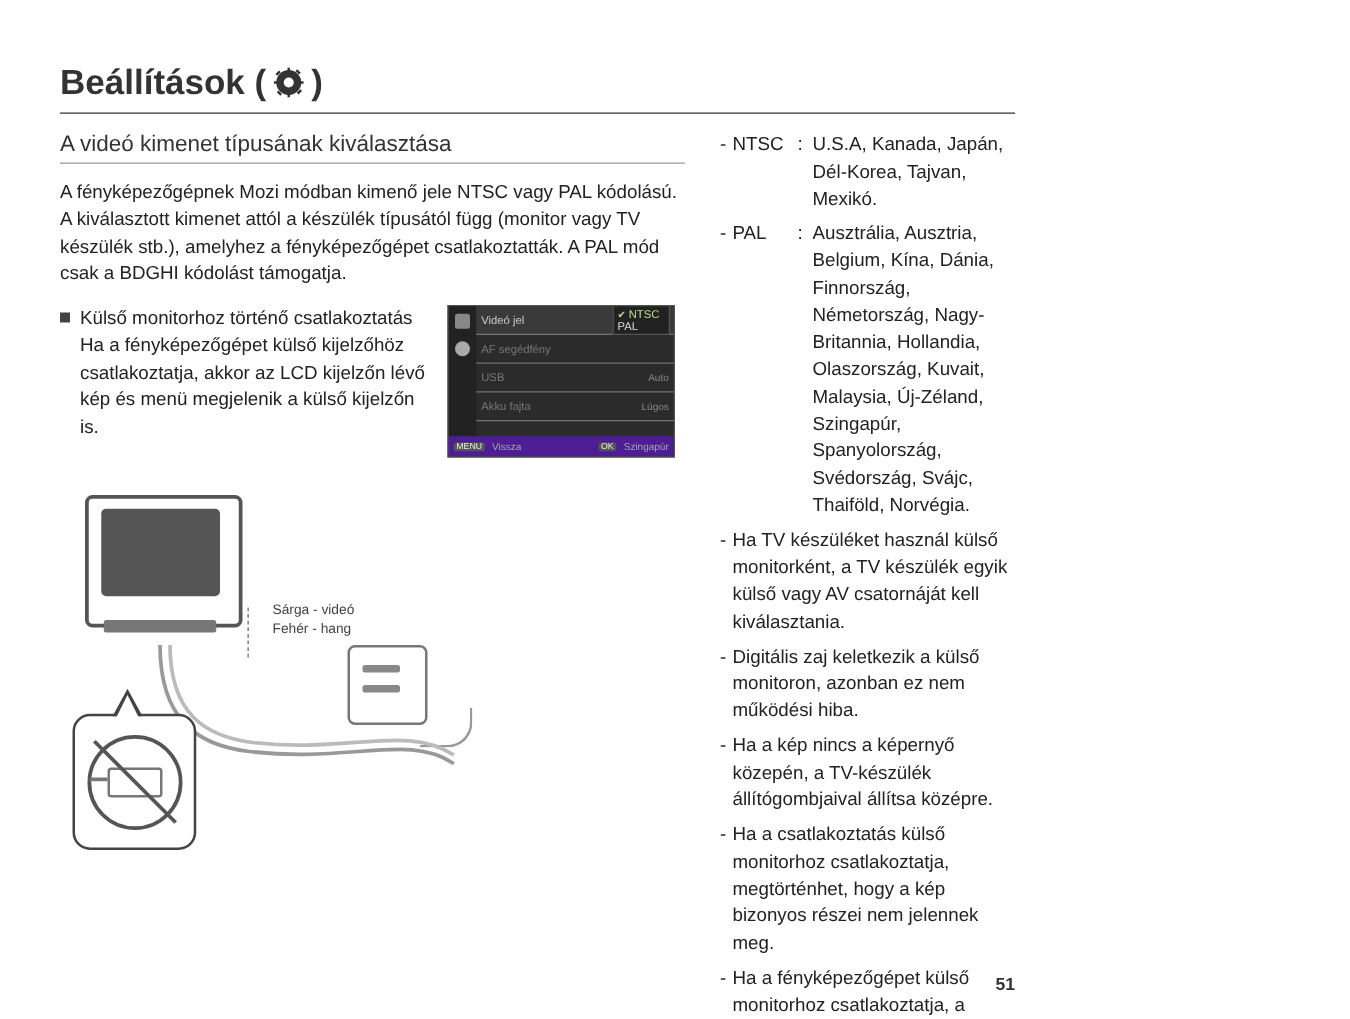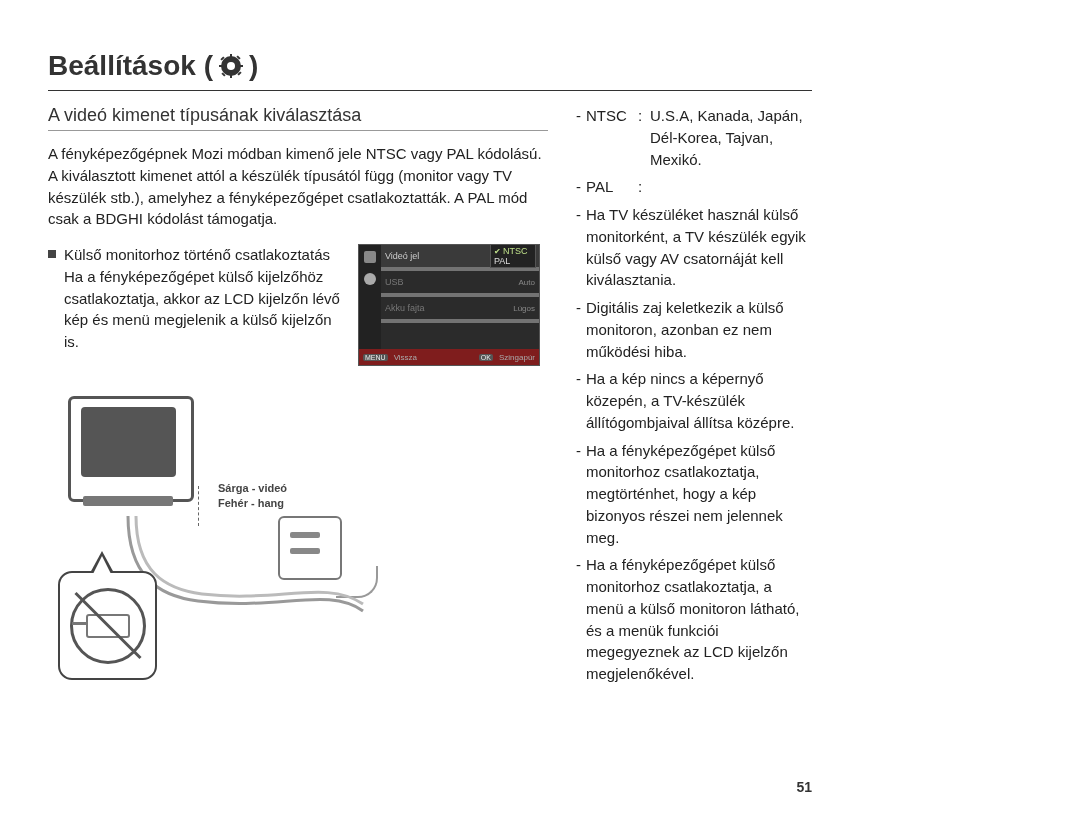--- a/index.html
+++ b/index.html
@@ -110,21 +110,21 @@
   .camera-menu-rows {
     flex: 1;
     display: flex;
     flex-direction: column;
   }
   .menu-row {
     display: flex;
     align-items: center;
     height: 22px;
     padding: 0 4px;
-    border-bottom: 4px solid #737373;
+    border-bottom: 1px solid #737373;
     justify-content: space-between;
   }
   .menu-row.active {
     background: #3a3a3a;
   }
   .menu-row .label { color: #ccc; }
   .menu-row.dim .label { color: #777; }
   .menu-row .value { color: #888; font-size: 8px; }
   .menu-row .opts {
     display: flex;
@@ -139,21 +139,21 @@
   .menu-row .opts .opt.sel {
     color: #bfe08a;
   }
   .menu-row .opts .opt.sel::before {
     content: "✔ ";
     color: #bfe08a;
     font-size: 8px;
   }
   .camera-menu-foot {
     height: 16px;
-    background: #7f1d1d;
+    background: #4c1d95;
     display: flex;
     align-items: center;
     gap: 6px;
     padding: 0 4px;
     font-size: 8px;
     color: #aaa;
   }
   .foot-chip {
     background: #555;
     color: #eee;
@@ -204,21 +204,20 @@
     height: 40px;
     border-left: 1px dashed #666;
   }
   .cable-note {
     position: absolute;
     left: 170px;
     top: 95px;
     font-size: 11px;
     line-height: 1.4;
     color: #444;
-    font-weight: bold;
   }
   
   .av-plug {
     position: absolute;
     left: 230px;
     top: 130px;
     width: 110px;
     height: 70px;
   }
   .av-plug .frame {
@@ -427,20 +426,24 @@
             </div>
             <div class="camera-menu-rows">
               <div class="menu-row active">
                 <span class="label">Videó jel</span>
                 <span class="opts">
                   <span class="opt sel">NTSC</span>
                   <span class="opt">PAL</span>
                 </span>
               </div>
               <div class="menu-row dim">
+                <span class="label">AF segédfény</span>
+                <span class="value"></span>
+              </div>
+              <div class="menu-row dim">
                 <span class="label">USB</span>
                 <span class="value">Auto</span>
               </div>
               <div class="menu-row dim">
                 <span class="label">Akku fajta</span>
                 <span class="value">Lúgos</span>
               </div>
             </div>
           </div>
           <div class="camera-menu-foot">
@@ -489,37 +492,38 @@
         <div class="defrow">
           <span class="dash">-</span>
           <span class="key">NTSC</span>
           <span class="sep">:</span>
           <span class="val">U.S.A, Kanada, Japán, Dél-Korea, Tajvan, Mexikó.</span>
         </div>
         <div class="defrow">
           <span class="dash">-</span>
           <span class="key">PAL</span>
           <span class="sep">:</span>
+          <span class="val">Ausztrália, Ausztria, Belgium, Kína, Dánia, Finnország, Németország, Nagy-Britannia, Hollandia, Olaszország, Kuvait, Malaysia, Új-Zéland, Szingapúr, Spanyolország, Svédország, Svájc, Thaiföld, Norvégia.</span>
         </div>
 
         <div class="bitem">
           <span class="dash">-</span>
           <span class="val">Ha TV készüléket használ külső monitorként, a TV készülék egyik külső vagy AV csatornáját kell kiválasztania.</span>
         </div>
         <div class="bitem">
           <span class="dash">-</span>
           <span class="val">Digitális zaj keletkezik a külső monitoron, azonban ez nem működési hiba.</span>
         </div>
         <div class="bitem">
           <span class="dash">-</span>
           <span class="val">Ha a kép nincs a képernyő közepén, a TV-készülék állítógombjaival állítsa középre.</span>
         </div>
         <div class="bitem">
           <span class="dash">-</span>
-          <span class="val">Ha a fényképezőgépet külső monitorhoz csatlakoztatja, megtörténhet, hogy a kép bizonyos részei nem jelennek meg.</span>
+          <span class="val">Ha a csatlakoztatás külső monitorhoz csatlakoztatja, megtörténhet, hogy a kép bizonyos részei nem jelennek meg.</span>
         </div>
         <div class="bitem">
           <span class="dash">-</span>
           <span class="val">Ha a fényképezőgépet külső monitorhoz csatlakoztatja, a menü a külső monitoron látható, és a menük funkciói megegyeznek az LCD kijelzőn megjelenőkével.</span>
         </div>
       </div>
     </div>
   </div>
 
   <div class="page-num">51</div>

